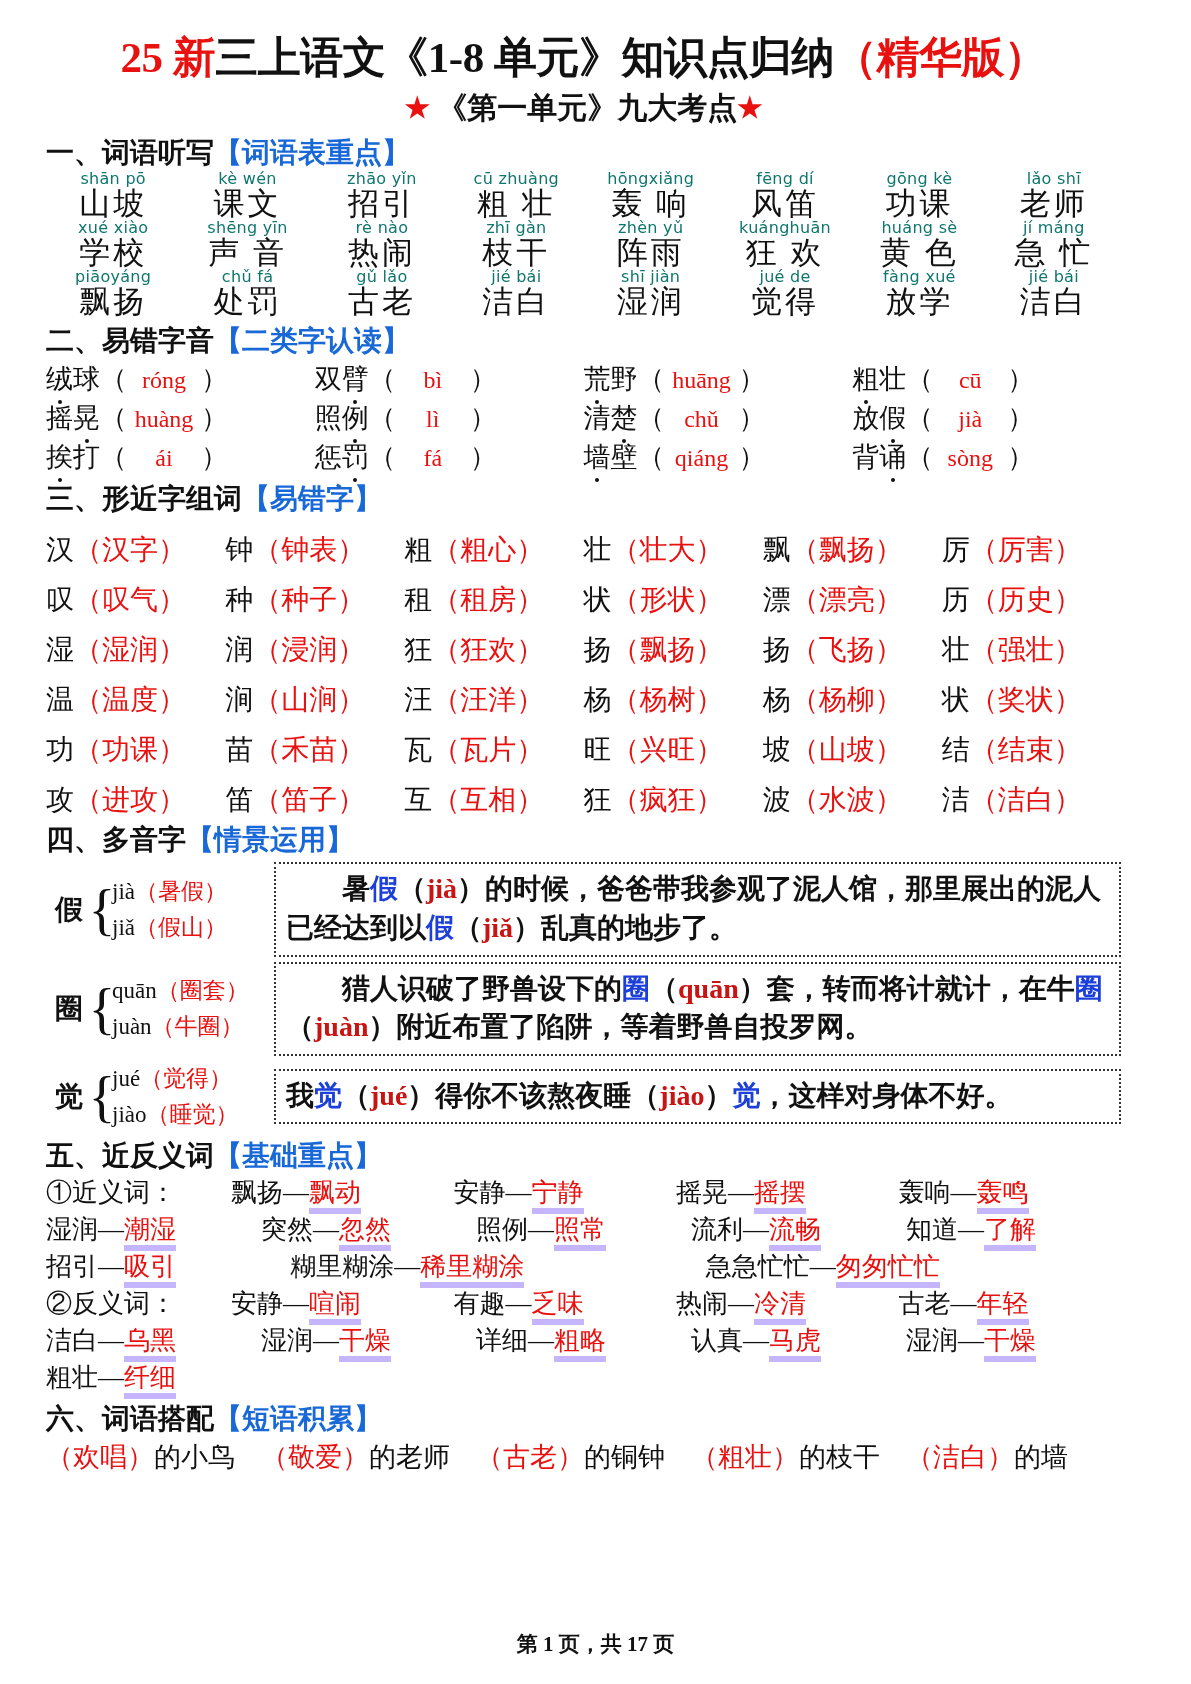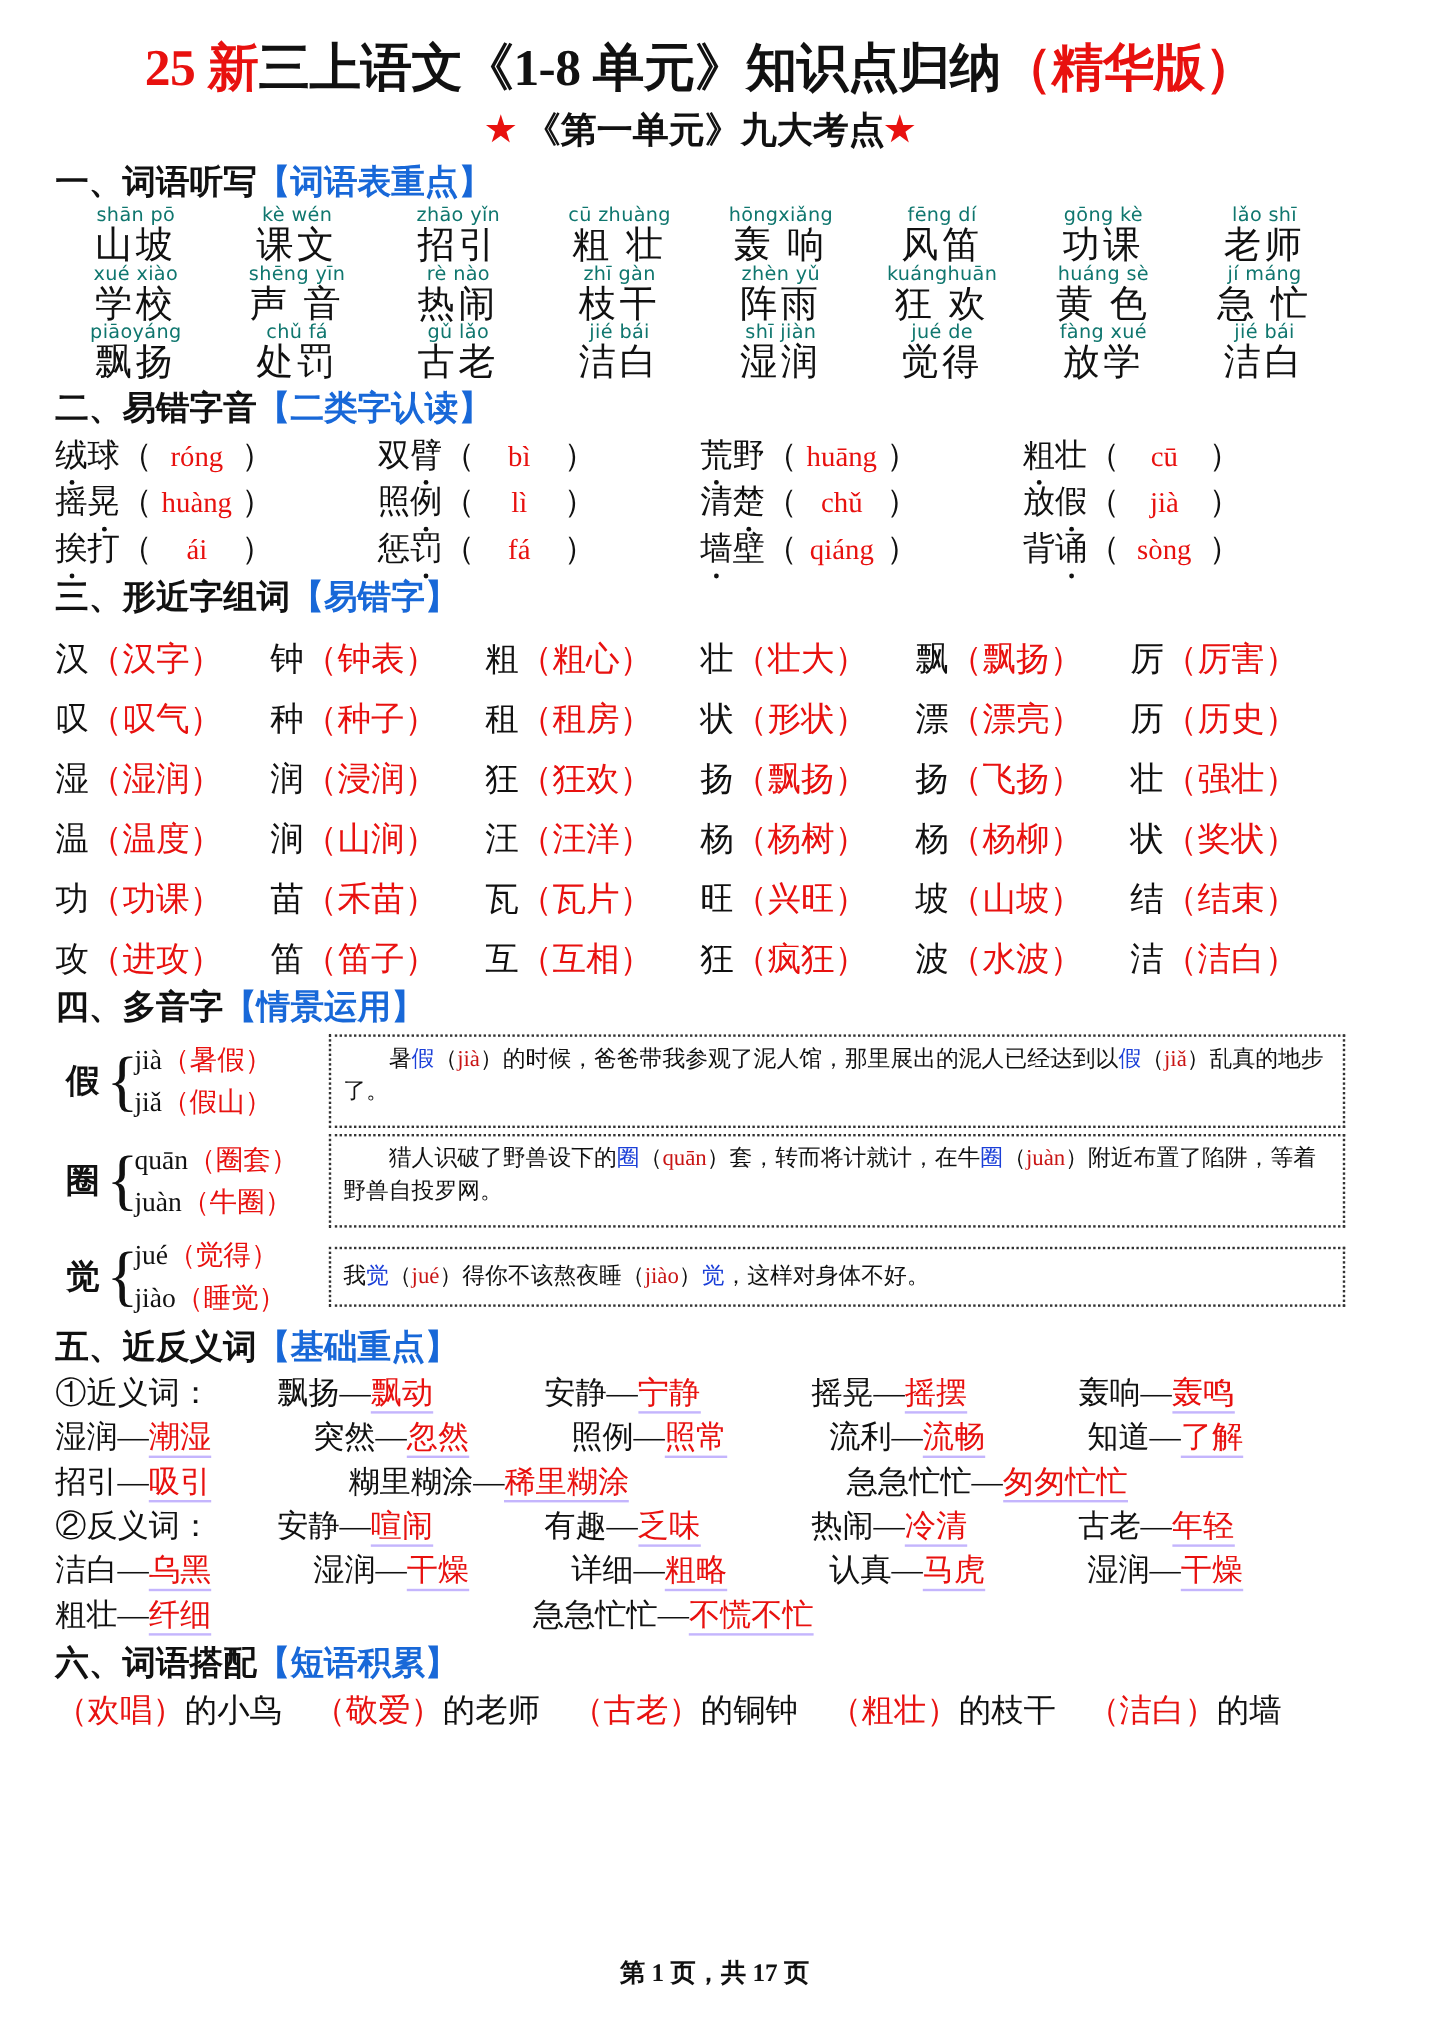--- a/index.html
+++ b/index.html
@@ -72,34 +72,35 @@
   .poly { display: flex; align-items: center; margin-top: 5px; }
   .poly-char { font-size: 28px; font-weight: bold; width: 46px; text-align: center; flex: none; }
   .brace { flex: none; width: 20px; display:flex; align-items:center; justify-content:center;
            font-size: 56px; font-family:"Liberation Serif", serif; line-height: 0; }
   .readings { flex: none; width: 150px; font-size: 23px; line-height: 1.55; }
   .readings .r { color: #e8110f; }
   .ex-box {
     flex: 1 1 auto; margin-left: 12px;
     border: 2px dotted #333;
     padding: 6px 10px 7px 10px;
-    font-size: 19px; line-height: 1.38;
+    font-size: 28px; line-height: 1.38;
     text-indent: 2em;
     min-height: 78px;
+    font-weight: bold;
   }
   .ex-box.single { text-indent: 0; min-height: 50px; display:flex; align-items:center; }
   .ex-box .b { color: #1b3fd8; }
   .ex-box .p { color: #c91414; font-family: "Liberation Serif", serif; }
 
   
   .sa-row { display: flex; margin-top: 2px; font-size: 26px; white-space: nowrap; align-items: baseline; }
   .sa-label { flex: none; width: 185px; }
   .sa-cell { flex: 1 1 0; }
   .sa-cell.ww { flex: 1.7 1 0; }
-  .u { color: #e8110f; border-bottom: 2px solid #c4b5fd; padding-bottom: 1px; }
+  .u { color: #e8110f; border-bottom: 6px solid #c4b5fd; padding-bottom: 1px; }
 
   
   .match-row { display: flex; margin-top: 3px; font-size: 27px; }
   .match-cell { flex: 1 1 0; white-space: nowrap; }
   .match-cell .r { color: #e8110f; }
 
   
   .footer {
     position: absolute; bottom: 26px; left: 0; right: 0;
     text-align: center; font-size: 21px; font-weight: bold; color: #111;
@@ -445,21 +446,20 @@
         <div class="sa-label" style="width: 0px;"></div>
         <div class="sa-cell "><span>洁白—</span><span class="u">乌黑</span></div>
         <div class="sa-cell "><span>湿润—</span><span class="u">干燥</span></div>
         <div class="sa-cell "><span>详细—</span><span class="u">粗略</span></div>
         <div class="sa-cell "><span>认真—</span><span class="u">马虎</span></div>
         <div class="sa-cell "><span>湿润—</span><span class="u">干燥</span></div>
       </div>
       <div class="sa-row">
         <div class="sa-label" style="width: 0px;"></div>
         <div class="sa-cell "><span>粗壮—</span><span class="u">纤细</span></div>
-        <div class="sa-cell ww"><span>急急忙忙—</span><span class="u">不慌不忙</span></div>
       </div>
     </div>
 
   <div class="sec-h">
     <span>六、词语搭配</span><span class="tag">【短语积累】</span>
   </div>
   <div id="s6">
       <div class="match-row">
         <div class="match-cell"><span class="r">（欢唱）</span><span>的小鸟</span></div>
         <div class="match-cell"><span class="r">（敬爱）</span><span>的老师</span></div>

